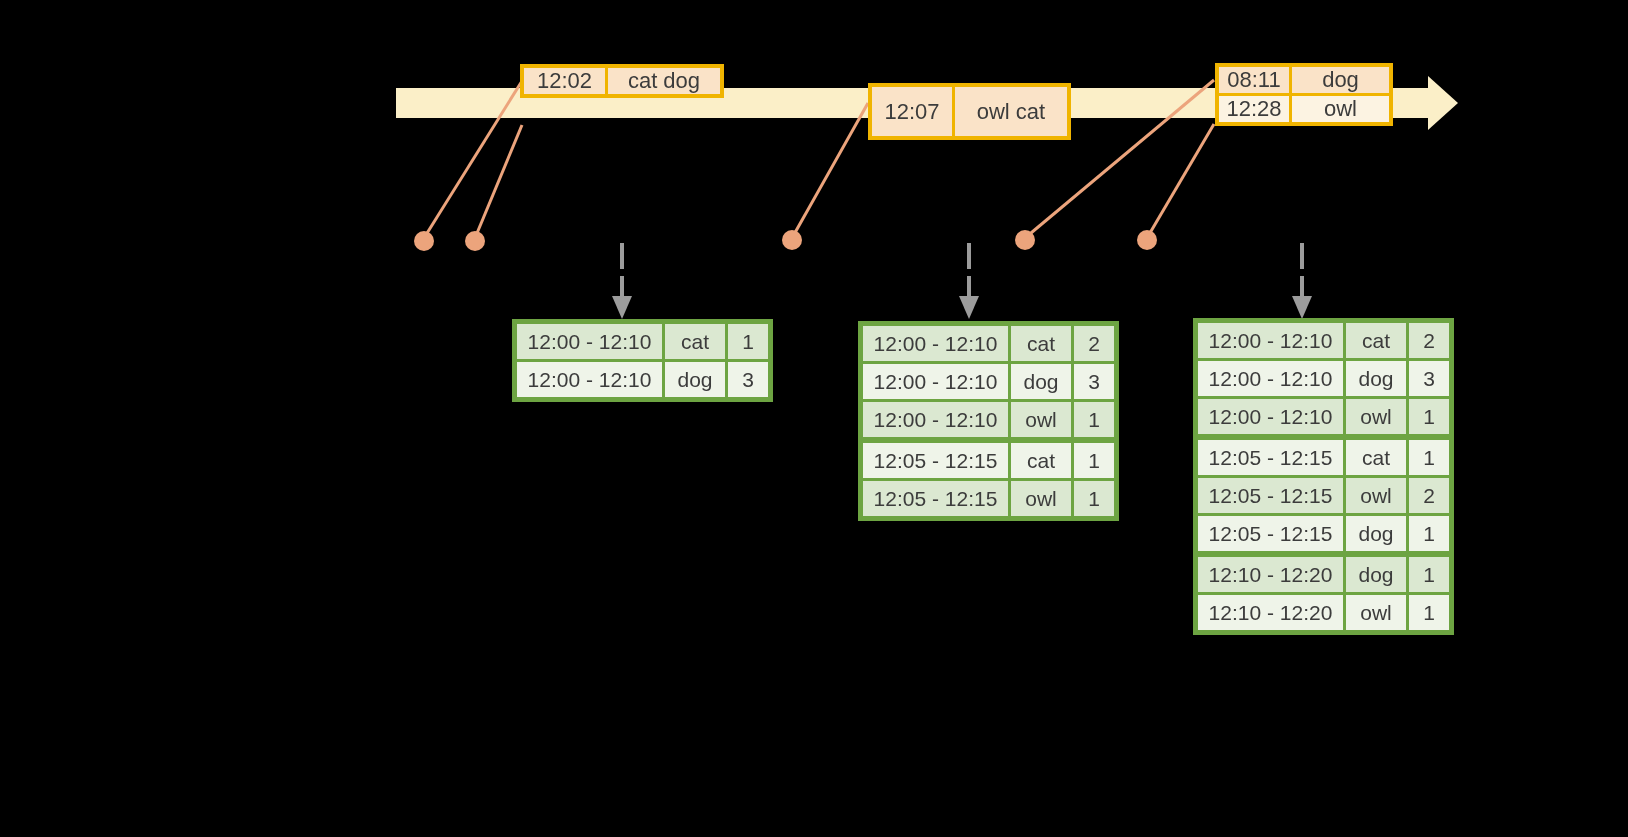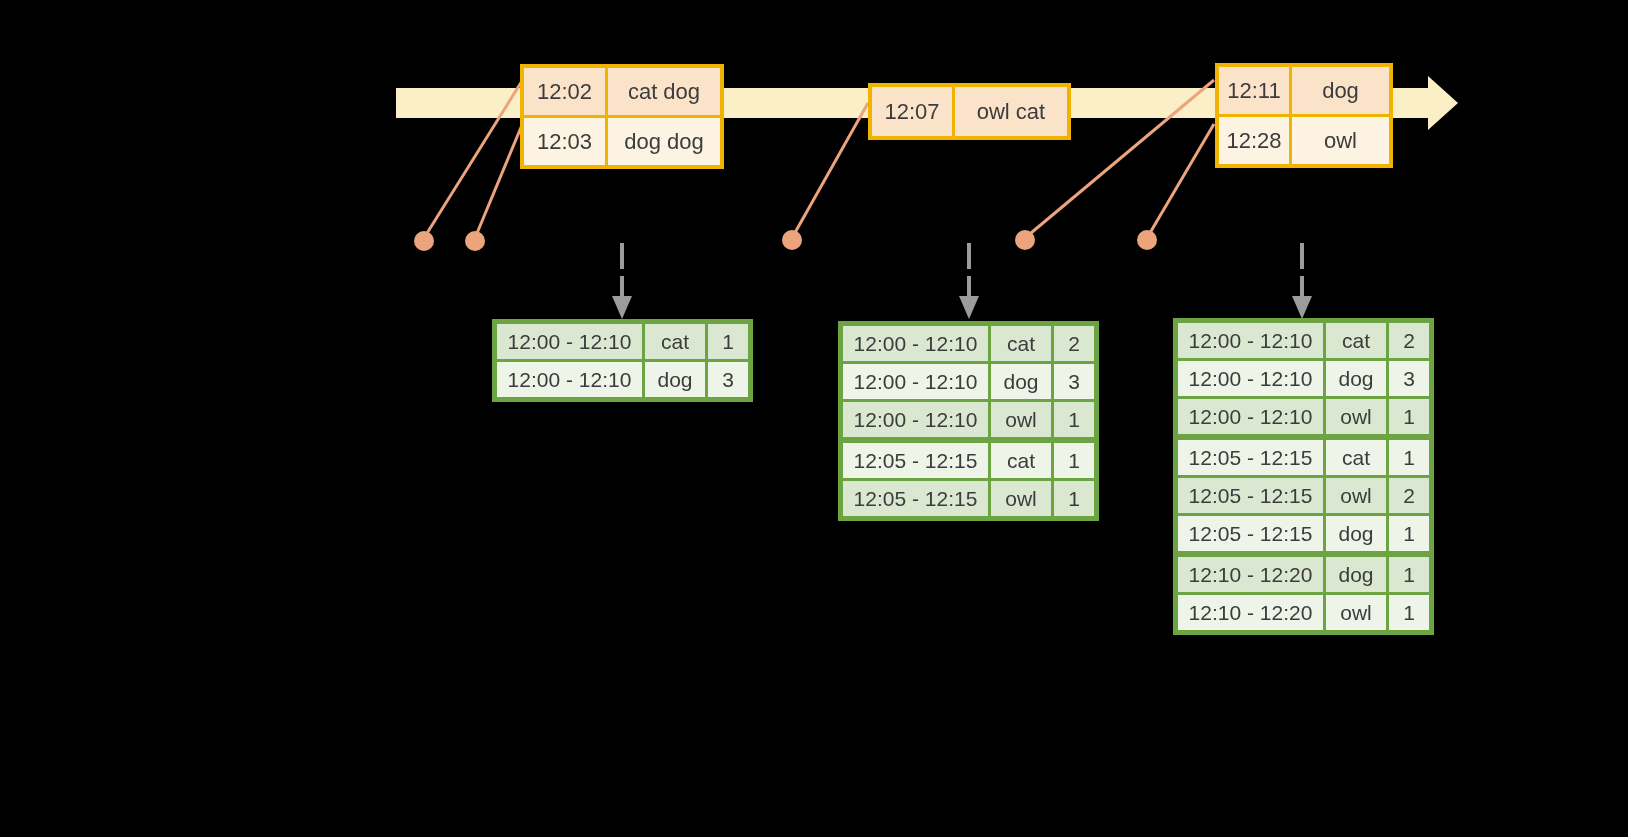--- a/index.html
+++ b/index.html
@@ -8,39 +8,39 @@
     overflow:hidden; font-family:"Liberation Sans", sans-serif; color:#3c3c3c;
   }
   #overlay { position:absolute; left:0; top:0; z-index:1; }
 
   
   .e-table {
     position:absolute; z-index:2;
     border:4px solid #f0b400; background:#f0b400;
     display:flex; flex-direction:column; gap:3px;
   }
-  .e-row { display:grid; gap:3px; height:47px; }
+  .e-row { display:grid; gap:3px; height:26px; }
   .e-table.single .e-row { height:49px; }
   .e-row .cell {
     background:#fcf3e2; display:flex; align-items:center; justify-content:center;
     font-size:22px; white-space:nowrap;
   }
   .e-row.alt .cell { background:#fae3c8; }
   #event-table-1 { left:520px; top:64px; }
   #event-table-1 .e-row { grid-template-columns:81px 112px; }
   #event-table-2 { left:868px; top:83px; }
   #event-table-2 .e-row { grid-template-columns:80px 112px; }
   #event-table-3 { left:1215px; top:63px; }
   #event-table-3 .e-row { grid-template-columns:70px 97px; }
 
   
   .g-table {
     position:absolute; z-index:2;
     border:5px solid #6da442; background:#6da442;
-    display:flex; flex-direction:column; gap:3px;
+    display:flex; flex-direction:column; gap:3px;margin-left:20px;
   }
   .g-row { display:grid; grid-template-columns:145px 60px 40px; gap:3px; height:35px; }
   .g-row.sep-top { margin-top:3px; }
   .g-row .cell {
     background:#eff4e9; display:flex; align-items:center; justify-content:center;
     font-size:21px; white-space:nowrap;
   }
   .g-row.alt .cell { background:#dbe8d1; }
   #result-table-1 { left:492px; top:319px; }
   #result-table-2 { left:838px; top:321px; }
@@ -83,38 +83,34 @@
     </g>
   </svg>
 
   <div class="e-table" id="event-table-1">
 
       <div class="e-row alt">
         <div class="cell">12:02</div>
         <div class="cell">cat dog</div>
       </div>
 
-      <div class="e-row">
-        <div class="cell">12:03</div>
-        <div class="cell">dog dog</div>
-      </div>
     </div>
 
   <div class="e-table single" id="event-table-2">
 
       <div class="e-row alt">
         <div class="cell">12:07</div>
         <div class="cell">owl cat</div>
       </div>
     </div>
 
   <div class="e-table" id="event-table-3">
 
       <div class="e-row alt">
-        <div class="cell">12:11</div>
+        <div class="cell">08:11</div>
         <div class="cell">dog</div>
       </div>
 
       <div class="e-row">
         <div class="cell">12:28</div>
         <div class="cell">owl</div>
       </div>
     </div>
 
   <div class="g-table" id="result-table-1">

